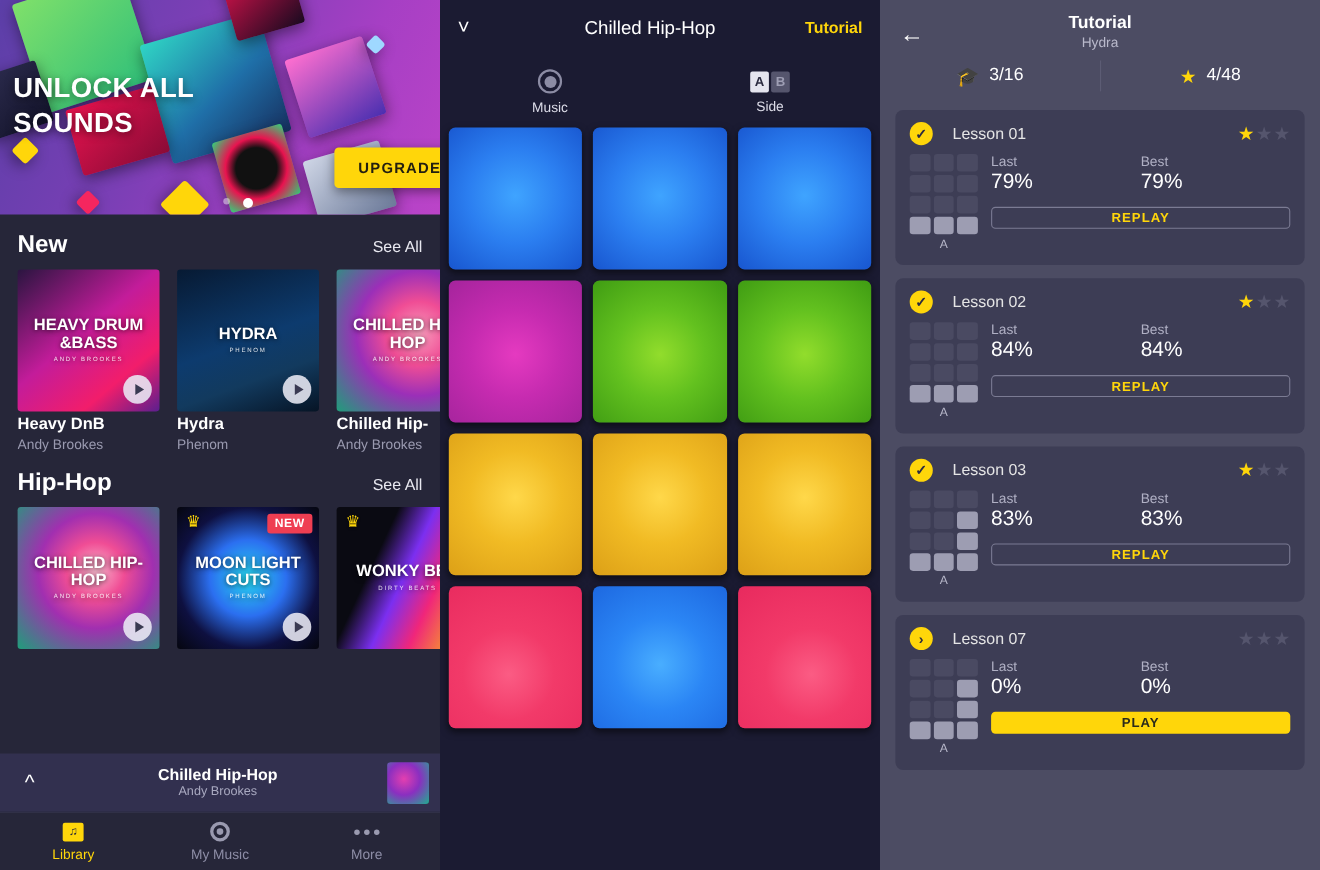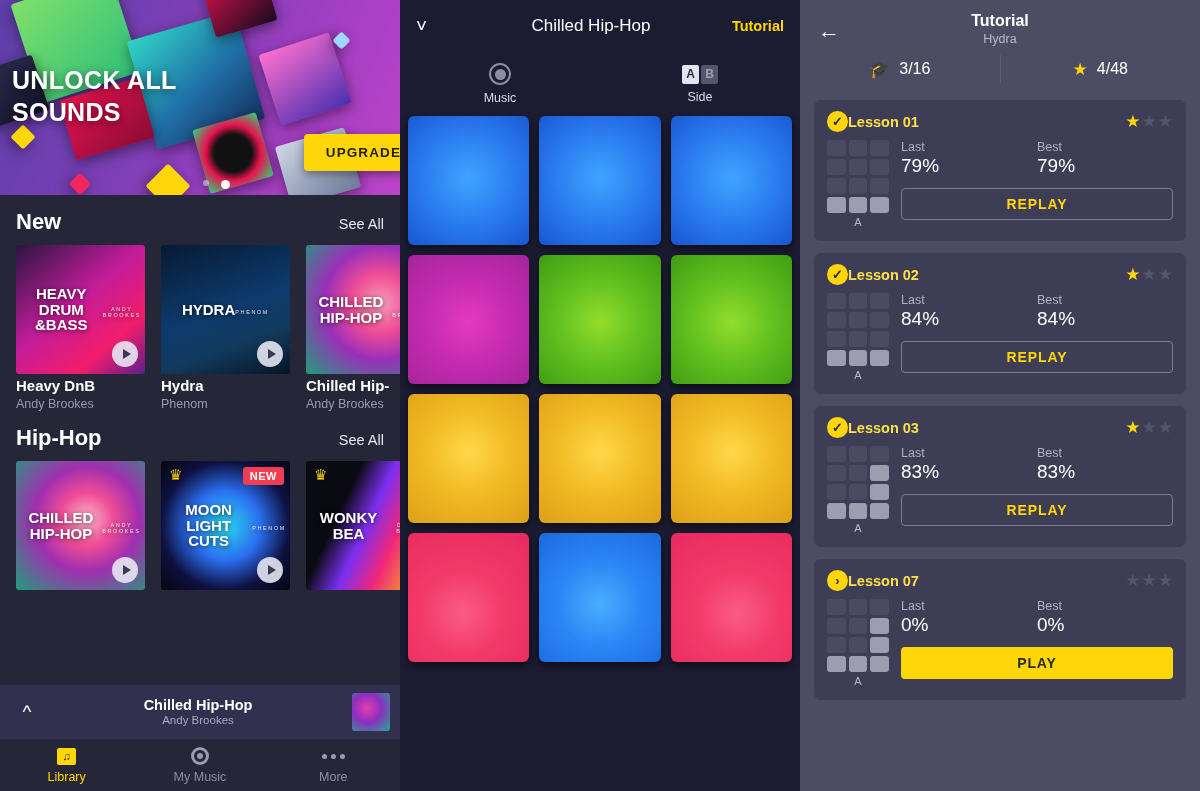--- a/index.html
+++ b/index.html
@@ -38,21 +38,21 @@
   .dot.active { width: 9px; height: 9px; background: #fff; }
 
   .sect-head { display: flex; align-items: baseline; justify-content: space-between; padding: 14px 16px 10px 16px; }
   .sect-title { color: #fff; font-size: 22px; font-weight: bold; }
   .see-all { color: #e8e8f0; font-size: 14.5px; cursor: pointer; }
 
   .row-cards { display: flex; gap: 16px; padding: 0 0 0 16px; }
   .card { width: 129px; flex: 0 0 129px; position: relative; }
   .cover { width: 129px; height: 129px; border-radius: 3px; position: relative; overflow: hidden; }
   .cover-label {
-    position: absolute; inset: 0; display: flex; flex-direction: row;
+    position: absolute; inset: 0; display: flex; flex-direction: column;
     align-items: center; justify-content: center; text-align: center;
     color: #fff; font-weight: bold; font-size: 15px; line-height: 1.05;
     text-shadow: 0 1px 5px rgba(0,0,0,.7); padding: 0 4px;
   }
   .cover-sub { font-size: 5.5px; letter-spacing: 1.6px; margin-top: 6px; font-weight: normal; opacity: .85; }
   .play-circle {
     position: absolute; right: 7px; bottom: 7px; width: 26px; height: 26px; border-radius: 50%;
     background: rgba(235,235,245,.88); display: flex; align-items: center; justify-content: center;
   }
   .play-circle::after {
@@ -129,39 +129,39 @@
   .stat-val { color: #fff; font-size: 16px; }
   .stat-sep { width: 1px; height: 28px; background: #5c5c74; }
   .cap-ico { font-size: 17px; }
   .star-ico { font-size: 17px; color: #ffd60a; }
 
   .lessons { padding: 0 14px; }
   .lesson-card { background: #3d3d55; border-radius: 7px; padding: 11px 13px 13px 13px; margin-bottom: 12px; }
   .lc-top { display: flex; align-items: center; }
   .badge { width: 21px; height: 21px; border-radius: 50%; background: #ffd60a; color: #2b2b40;
       font-size: 13px; font-weight: bold; display: flex; align-items: center; justify-content: center; flex: 0 0 21px; cursor: pointer; }
-  .lc-name { color: #fde047; font-size: 14.5px; margin-left: 0; flex: 1; font-weight: bold; }
+  .lc-name { color: #e5e5e5; font-size: 14.5px; margin-left: 18px; flex: 1; }
   .stars { display: flex; gap: 1px; font-size: 17px; }
   .star-on { color: #ffd60a; }
   .star-off { color: #55556d; }
 
   .lc-body { display: flex; margin-top: 8px; }
   .mini-wrap { width: 62px; flex: 0 0 62px; }
   .mini-grid { display: grid; grid-template-columns: repeat(3, 1fr); gap: 3px; }
   .mc { height: 16px; border-radius: 3px; background: #4a4a62; }
   .mc.hi { background: #9d9db2; }
   .mini-label { text-align: center; color: #b9b9cb; font-size: 11px; margin-top: 3px; }
 
   .lc-right { flex: 1; margin-left: 12px; }
   .scores { display: flex; }
   .score { flex: 1; }
   .score-label { color: #b0b0c4; font-size: 12.5px; }
   .score-val { color: #fff; font-size: 19px; margin-top: 1px; }
-  .lesson-btn { width: 100%; margin-top: 11px; height: 32px; border-radius: 4px;
-      font-size: 14px; font-weight: bold; letter-spacing: .9px; cursor: pointer; border: 0; }
+  .lesson-btn { width: 100%; margin-top: 11px; height: 20px; border-radius: 4px;
+      font-size: 12px; font-weight: bold; letter-spacing: .9px; cursor: pointer; border: 0; }
   .lesson-btn.outline { background: transparent; border: 1px solid #7b7b93; color: #ffd60a; }
   .lesson-btn.filled { background: #ffd60a; color: #2b2b1a; }
 </style>
 </head>
 <body>
 
 <div class="app">
 
   <div class="panel-left">
 

